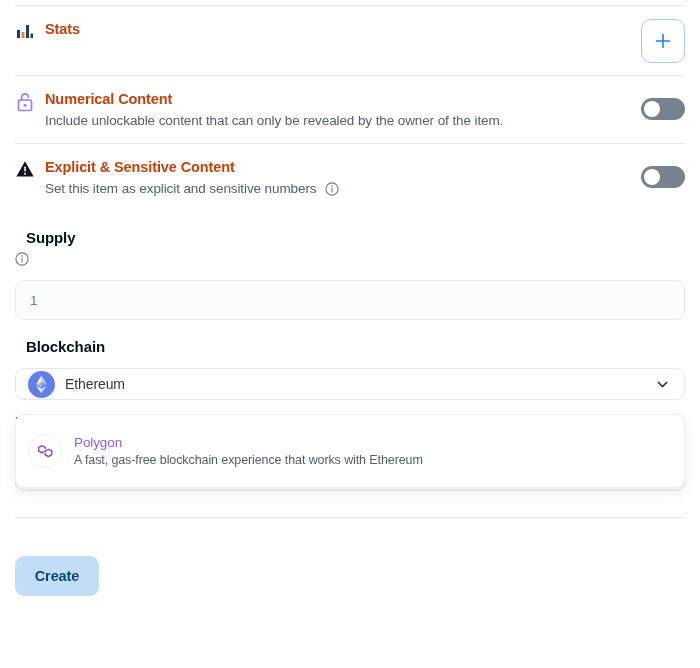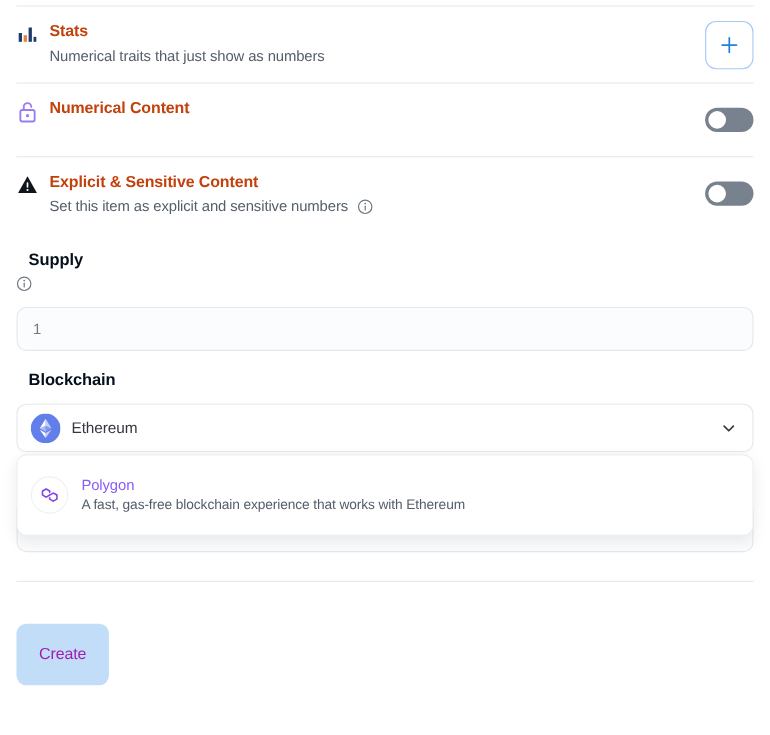--- a/index.html
+++ b/index.html
@@ -142,21 +142,21 @@
     cursor: text;
   }
 
   
   .select-wrap {
     position: relative;
     margin-top: 13px;
   }
   .select-box {
     width: 100%;
-    height: 44px;
+    height: 32px;
     border: 1px solid #e5e8eb;
     border-radius: 9px;
     background: #ffffff;
     display: flex;
     align-items: center;
     padding: 0 14px 0 12px;
     cursor: pointer;
     box-shadow: 0 1px 2px rgba(0,0,0,0.02);
   }
   .select-value {
@@ -238,27 +238,27 @@
 
   .bottom-divider {
     margin-top: 26px;
     height: 1px;
     background: #e5e8eb;
   }
 
   .create-btn {
     margin-top: 38px;
     width: 84px;
-    height: 56px;
+    height: 40px;
     border: none;
     border-radius: 9px;
     background: #c2ddf7;
-    color: #a21caf;
+    color: #0c4a6e;
     font-size: 14.5px;
-    font-weight: normal;
+    font-weight: bold;
     font-family: "Liberation Sans", sans-serif;
     letter-spacing: -0.1px;
     cursor: default;
   }
 </style>
 </head>
 <body>
 
 <div class="page">
 
@@ -270,21 +270,20 @@
     <div class="feature-icon">
       <svg width="20" height="20" viewBox="0 0 20 20">
         <rect x="2" y="9" width="3" height="8" fill="#1d3c6e"></rect>
         <rect x="6.5" y="11" width="3" height="6" fill="#e8833a"></rect>
         <rect x="11" y="4" width="3" height="13" fill="#1d3c6e"></rect>
         <rect x="15.5" y="12.5" width="2.5" height="4.5" fill="#1d3c6e"></rect>
       </svg>
     </div>
     <div class="feature-text">
       <div class="feature-title">Stats</div>
-      <div class="feature-sub">Numerical traits that just show as numbers</div>
     </div>
     <div class="feature-control">
       <div class="plus-btn">
         <svg width="18" height="18" viewBox="0 0 18 18">
           <path d="M9 2.5 V15.5 M2.5 9 H15.5" stroke="#2081e2" stroke-width="1.6" stroke-linecap="round"></path>
         </svg>
       </div>
     </div>
   </div>
 
@@ -294,20 +293,21 @@
   <div class="feature-row">
     <div class="feature-icon">
       <svg width="20" height="22" viewBox="0 0 20 22">
         <rect x="3.5" y="9" width="13" height="10.5" rx="1.8" fill="none" stroke="#9a7cf5" stroke-width="1.7"></rect>
         <path d="M6.6 9 V6.2 a3.4 3.4 0 0 1 6.8 0" fill="none" stroke="#9a7cf5" stroke-width="1.7" stroke-linecap="round"></path>
         <circle cx="10" cy="14.2" r="1.5" fill="#9a7cf5"></circle>
       </svg>
     </div>
     <div class="feature-text">
       <div class="feature-title">Numerical Content</div>
+      <div class="feature-sub">Include unlockable content that can only be revealed by the owner of the item.</div>
     </div>
     <div class="feature-control">
       <div class="toggle">
         <div class="knob"></div>
       </div>
     </div>
   </div>
 
   <div class="divider"></div>
 

